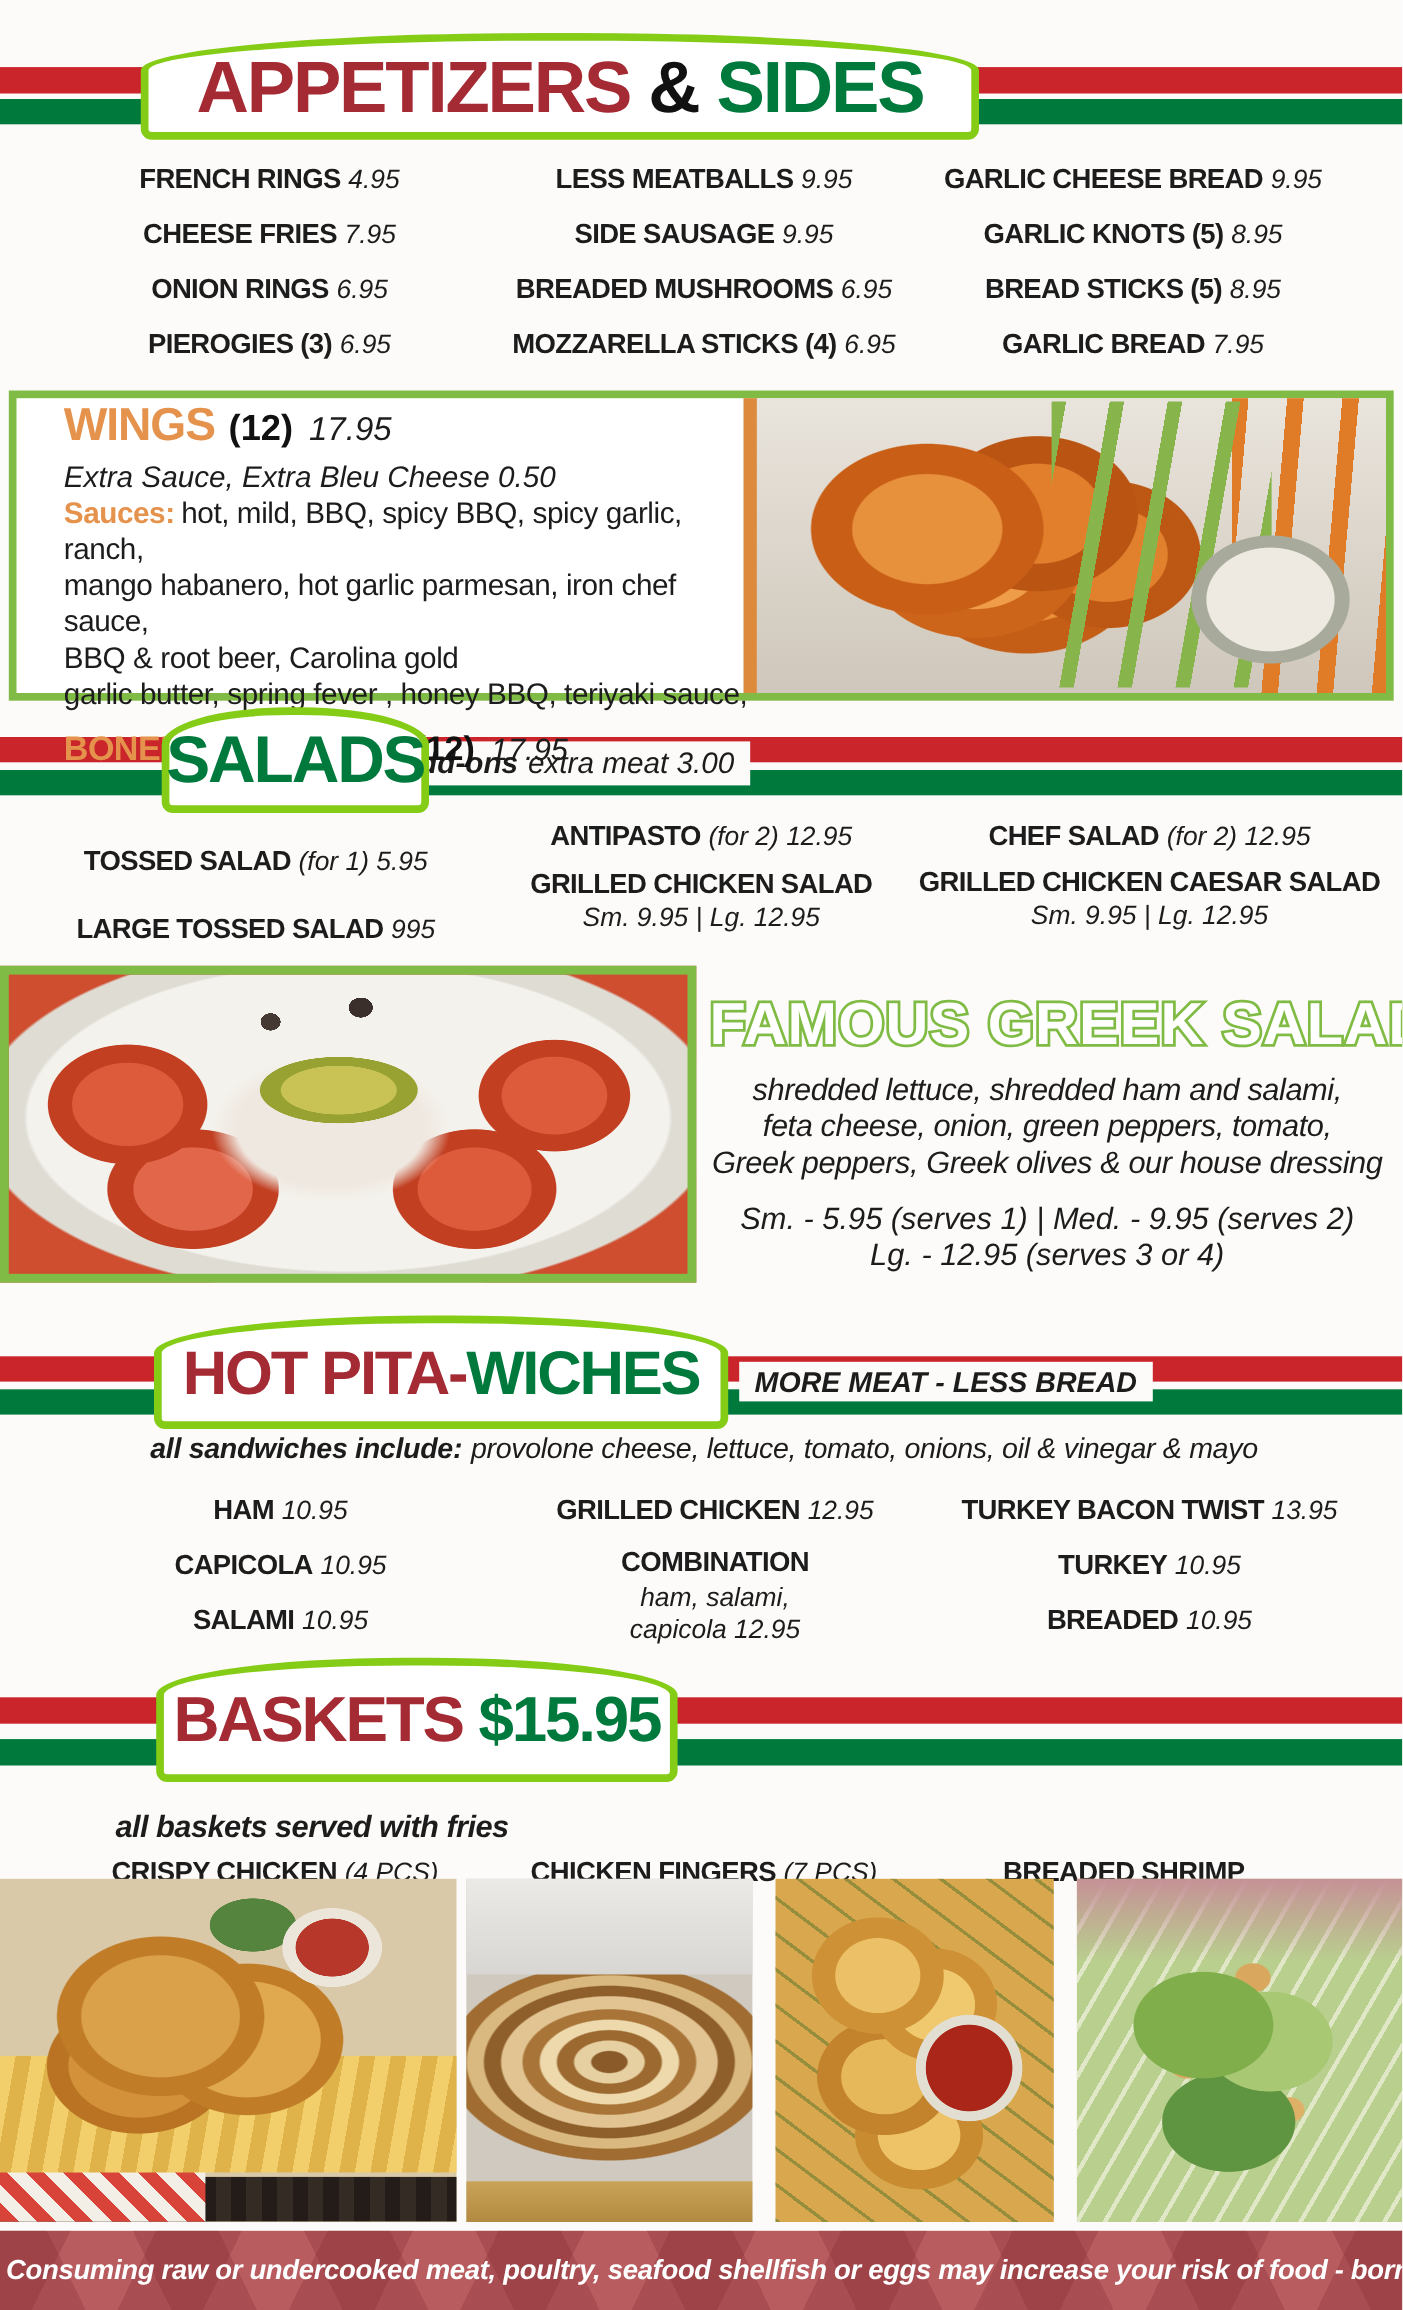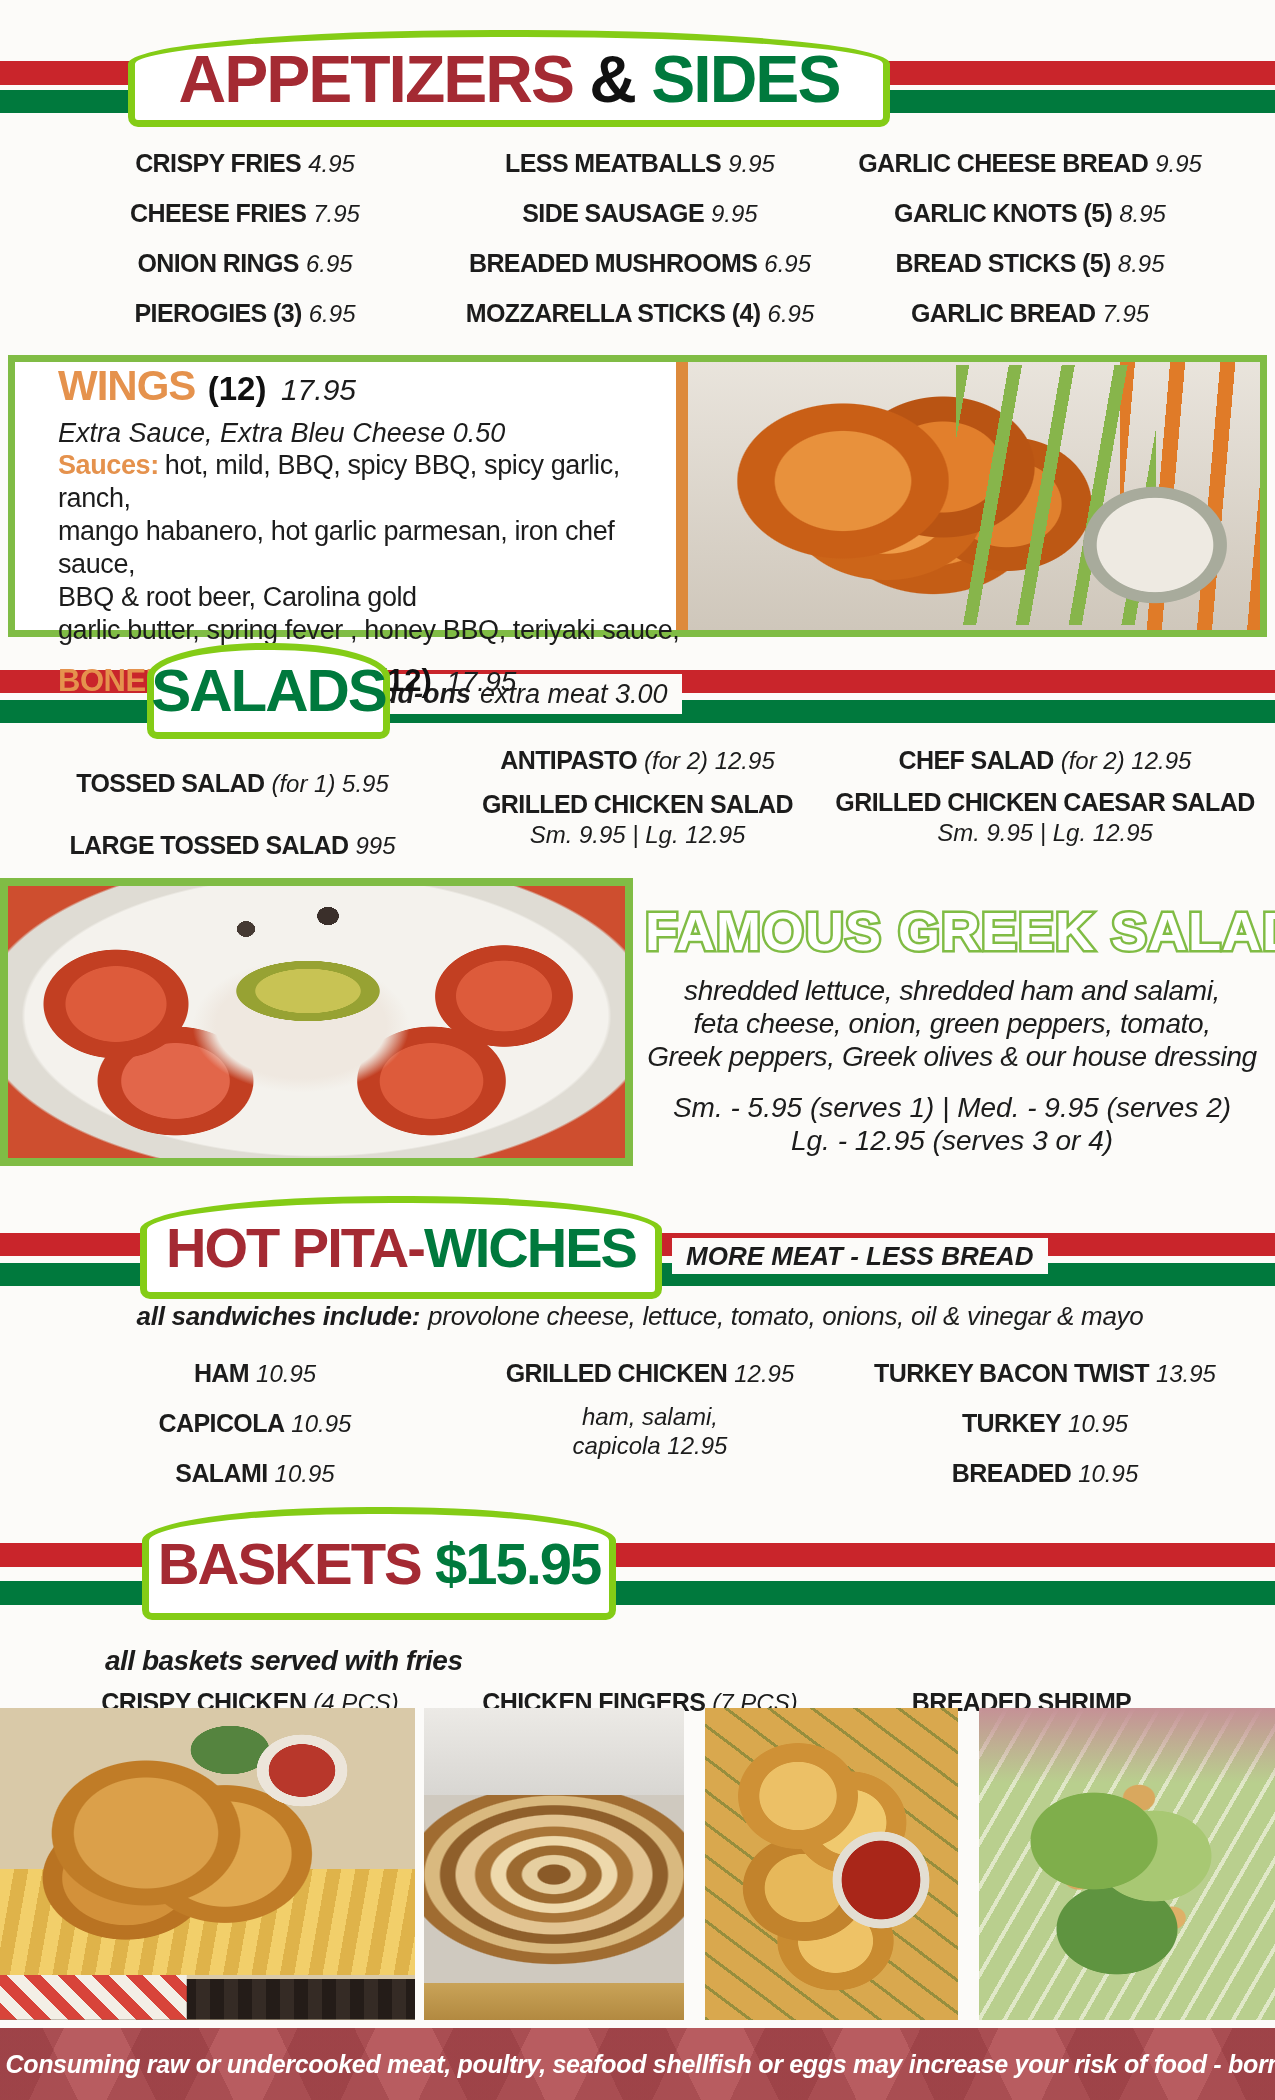--- a/index.html
+++ b/index.html
@@ -147,21 +147,21 @@
   <div class="stripe red" style="top:61px;height:24px;"></div>
   <div class="stripe green" style="top:90px;height:23px;"></div>
   <div class="badge" style="left:128px;top:30px;width:762px;height:97px;">
     <div class="t" style="font-size:66px;">
       <span class="dkred">APPETIZERS</span>
       <span class="blk">&amp;</span>
       <span class="grn">SIDES</span>
     </div>
   </div>
 
-  <div class="mi" style="left:45px;top:141px;width:400px;line-height:44px;"><span class="n">CRISPY FRIES</span><span class="p">4.95</span></div>
+  <div class="mi" style="left:45px;top:141px;width:400px;line-height:44px;"><span class="n">FRENCH RINGS</span><span class="p">4.95</span></div>
   <div class="mi" style="left:45px;top:191px;width:400px;line-height:44px;"><span class="n">CHEESE FRIES</span><span class="p">7.95</span></div>
   <div class="mi" style="left:45px;top:241px;width:400px;line-height:44px;"><span class="n">ONION RINGS</span><span class="p">6.95</span></div>
   <div class="mi" style="left:45px;top:291px;width:400px;line-height:44px;"><span class="n">PIEROGIES (3)</span><span class="p">6.95</span></div>
 
   <div class="mi" style="left:430px;top:141px;width:420px;line-height:44px;"><span class="n">LESS MEATBALLS</span><span class="p">9.95</span></div>
   <div class="mi" style="left:430px;top:191px;width:420px;line-height:44px;"><span class="n">SIDE SAUSAGE</span><span class="p">9.95</span></div>
   <div class="mi" style="left:430px;top:241px;width:420px;line-height:44px;"><span class="n">BREADED MUSHROOMS</span><span class="p">6.95</span></div>
   <div class="mi" style="left:430px;top:291px;width:420px;line-height:44px;"><span class="n">MOZZARELLA STICKS (4)</span><span class="p">6.95</span></div>
 
   <div class="mi" style="left:825px;top:141px;width:410px;line-height:44px;"><span class="n">GARLIC CHEESE BREAD</span><span class="p">9.95</span></div>
@@ -237,20 +237,21 @@
   <div class="chip" style="left:672px;top:1238px;height:36px;font-size:26px;font-weight:bold;font-style:italic;">MORE MEAT - LESS BREAD</div>
   <div class="include-line">
     <span class="lbl">all sandwiches include:</span><span>provolone cheese, lettuce, tomato, onions, oil &amp; vinegar &amp; mayo</span>
   </div>
 
   <div class="mi" style="left:55px;top:1352px;width:400px;line-height:42px;"><span class="n">HAM</span><span class="p">10.95</span></div>
   <div class="mi" style="left:55px;top:1402px;width:400px;line-height:42px;"><span class="n">CAPICOLA</span><span class="p">10.95</span></div>
   <div class="mi" style="left:55px;top:1452px;width:400px;line-height:42px;"><span class="n">SALAMI</span><span class="p">10.95</span></div>
   <div class="mi" style="left:450px;top:1352px;width:400px;line-height:42px;"><span class="n">GRILLED CHICKEN</span><span class="p">12.95</span></div>
   <div class="mi" style="left:450px;top:1402px;width:400px;line-height:36px;">
+    <span class="n" style="display:block;">COMBINATION</span>
     <span class="subline">ham, salami,</span>
     <span class="subline">capicola 12.95</span>
   </div>
   <div class="mi" style="left:845px;top:1352px;width:400px;line-height:42px;"><span class="n">TURKEY BACON TWIST</span><span class="p">13.95</span></div>
   <div class="mi" style="left:845px;top:1402px;width:400px;line-height:42px;"><span class="n">TURKEY</span><span class="p">10.95</span></div>
   <div class="mi" style="left:845px;top:1452px;width:400px;line-height:42px;"><span class="n">BREADED</span><span class="p">10.95</span></div>
 
   <div class="stripe red" style="top:1543px;height:24px;"></div>
   <div class="stripe green" style="top:1581px;height:24px;"></div>
   <div class="badge" style="left:142px;top:1507px;width:474px;height:113px;">

